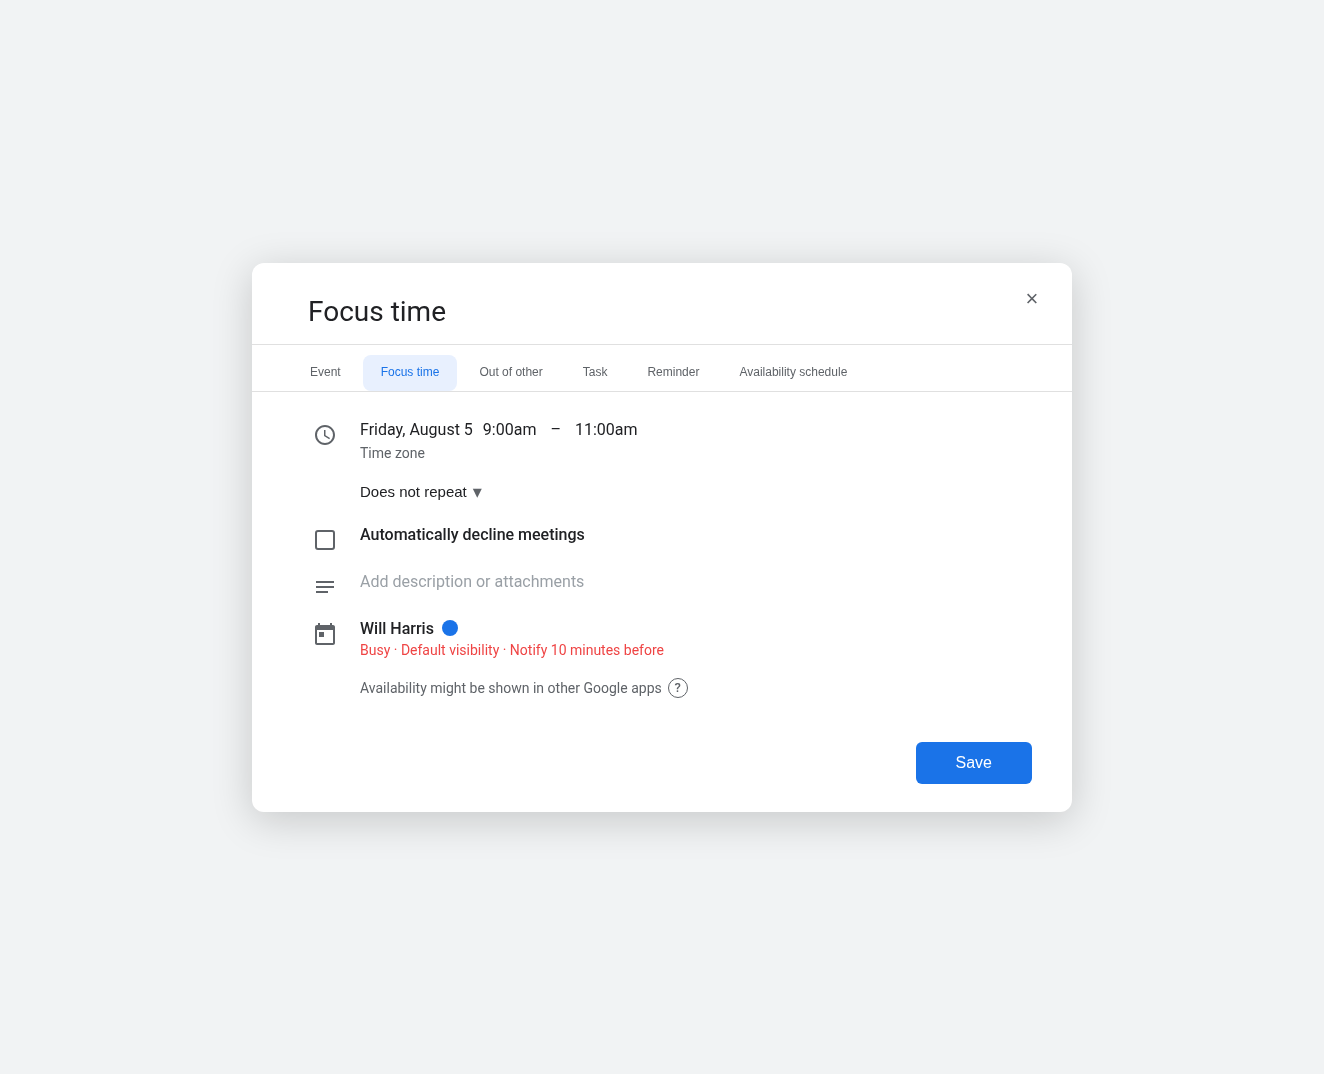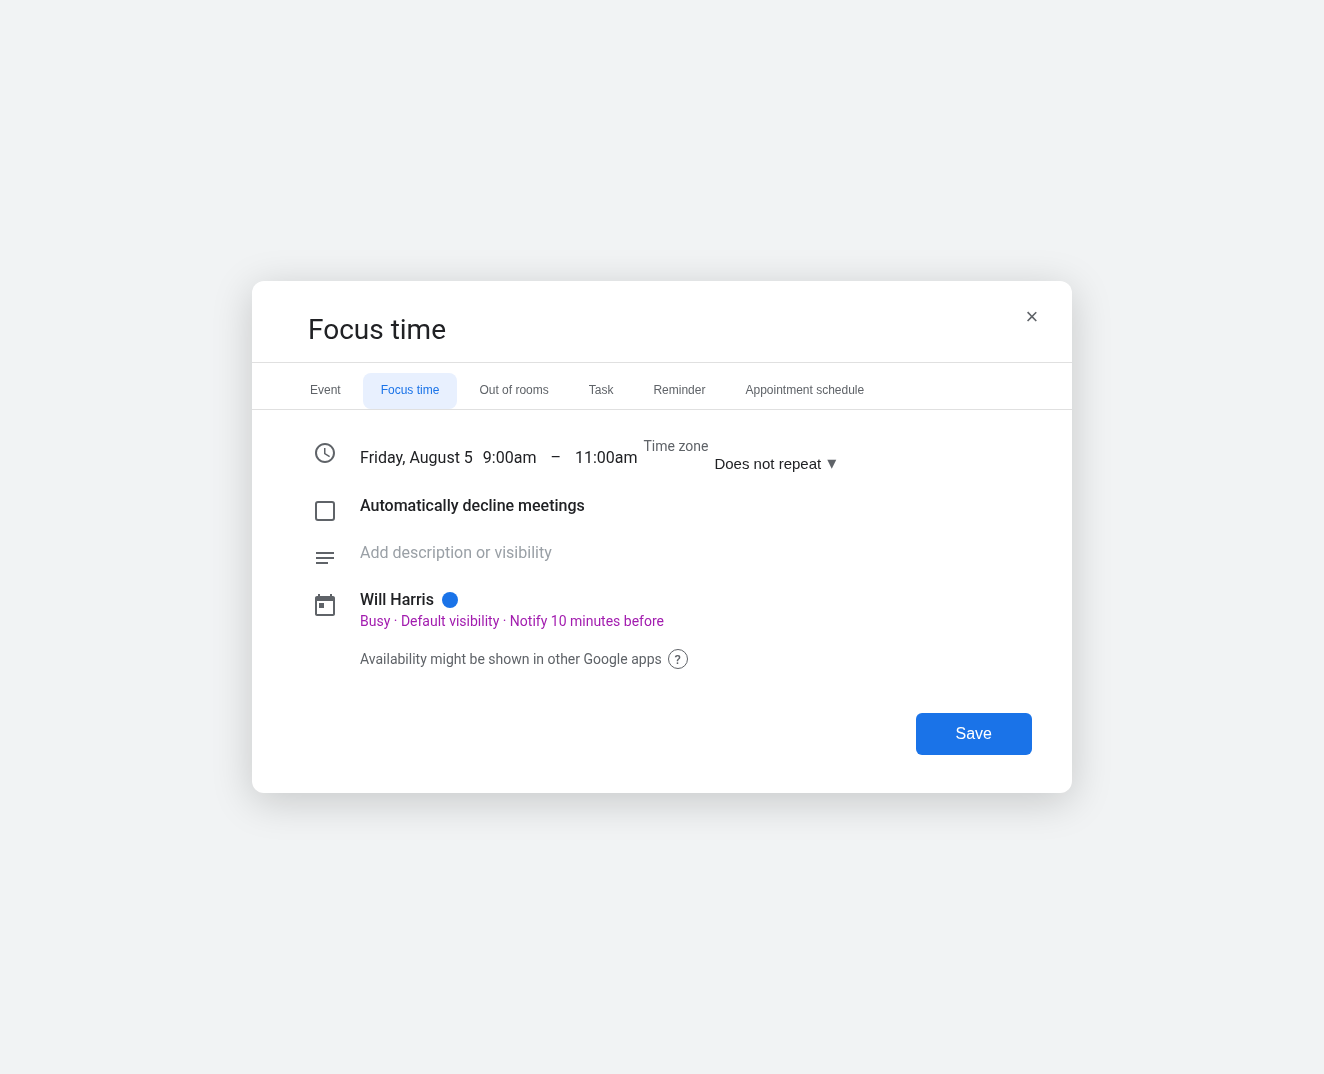--- a/index.html
+++ b/index.html
@@ -94,21 +94,21 @@
       padding-top: 3px;
     }
     .icon-col svg {
       width: 24px;
       height: 24px;
       fill: #5f6368;
     }
     .detail-col {
       flex: 1;
       display: flex;
-      flex-direction: row;
+      flex-direction: column;
       gap: 6px;
     }
     .date-time {
       font-size: 16px;
       color: #202124;
       display: flex;
       align-items: center;
       gap: 10px;
     }
     .date-time span { font-size: 16px; color: #202124; }
@@ -169,21 +169,21 @@
     }
     .user-dot {
       width: 16px;
       height: 16px;
       border-radius: 50%;
       background: #1a73e8;
       display: inline-block;
     }
     .user-details {
       font-size: 14px;
-      color: #a21caf;
+      color: #ef4444;
     }
     .availability-note {
       font-size: 14px;
       color: #5f6368;
       display: flex;
       align-items: center;
       gap: 6px;
       margin-top: 8px;
       padding-left: 52px;
       text-align: center;
@@ -197,21 +197,21 @@
       border: 1.5px solid #5f6368;
       border-radius: 50%;
       font-size: 13px;
       color: #5f6368;
       font-weight: 500;
       cursor: pointer;
     }
     .footer {
       display: flex;
       justify-content: flex-end;
-      padding: 12px 40px 38px 40px;
+      padding: 12px 40px 28px 40px;
     }
     .save-btn {
       background: #1a73e8;
       color: #fff;
       border: none;
       border-radius: 6px;
       padding: 12px 40px;
       font-size: 16px;
       font-weight: 500;
       cursor: pointer;
@@ -225,24 +225,24 @@
   <button class="close-btn">
     <span>×</span>
   </button>
 
   <div class="dialog-title">Focus time</div>
   <div class="divider"></div>
 
   <div class="tabs">
     <button class="tab">Event</button>
     <button class="tab active">Focus time</button>
-    <button class="tab">Out of rooms</button>
+    <button class="tab">Out of other</button>
     <button class="tab">Task</button>
     <button class="tab">Reminder</button>
-    <button class="tab">Appointment schedule</button>
+    <button class="tab">Availability schedule</button>
   </div>
 
   <div class="content">
 
     <div class="row">
       <div class="icon-col">
         <svg viewBox="0 0 24 24" xmlns="http://www.w3.org/2000/svg">
           <path d="M12 2C6.477 2 2 6.477 2 12s4.477 10 10 10 10-4.477 10-10S17.523 2 12 2zm0 18a8 8 0 1 1 0-16 8 8 0 0 1 0 16zm.5-13H11v6l5.25 3.15.75-1.23-4.5-2.67V7z"></path>
         </svg>
       </div>
@@ -277,21 +277,21 @@
     </div>
 
 
     <div class="row">
       <div class="icon-col">
         <svg viewBox="0 0 24 24" xmlns="http://www.w3.org/2000/svg">
           <path d="M3 18h12v-2H3v2zm0-5h18v-2H3v2zm0-7v2h18V6H3z"></path>
         </svg>
       </div>
       <div class="detail-col">
-        <span class="placeholder-text">Add description or visibility</span>
+        <span class="placeholder-text">Add description or attachments</span>
       </div>
     </div>
 
     <div class="row">
       <div class="icon-col">
         <svg viewBox="0 0 24 24" xmlns="http://www.w3.org/2000/svg">
           <path d="M20 3h-1V1h-2v2H7V1H5v2H4c-1.1 0-2 .9-2 2v16c0 1.1.9 2 2 2h16c1.1 0 2-.9 2-2V5c0-1.1-.9-2-2-2zm0 18H4V8h16v13zM6 10h5v5H6z"></path>
         </svg>
       </div>
       <div class="detail-col calendar-user">

